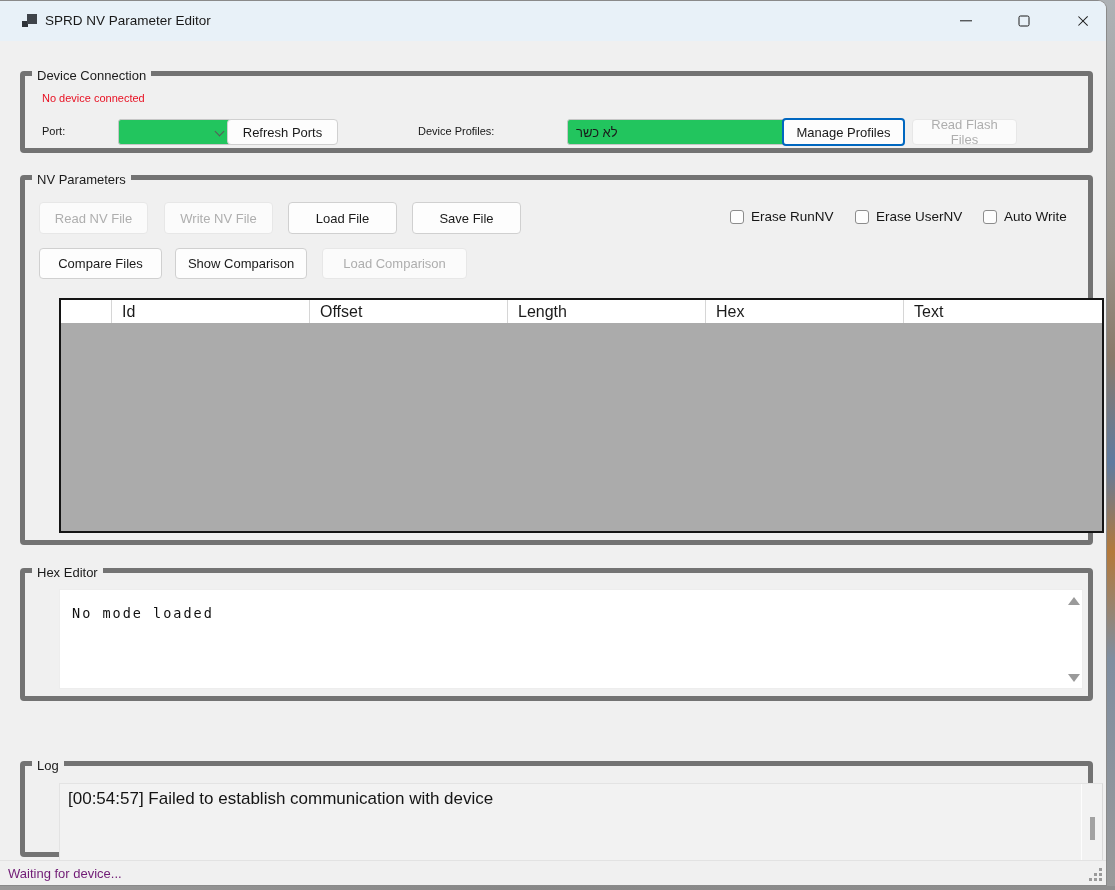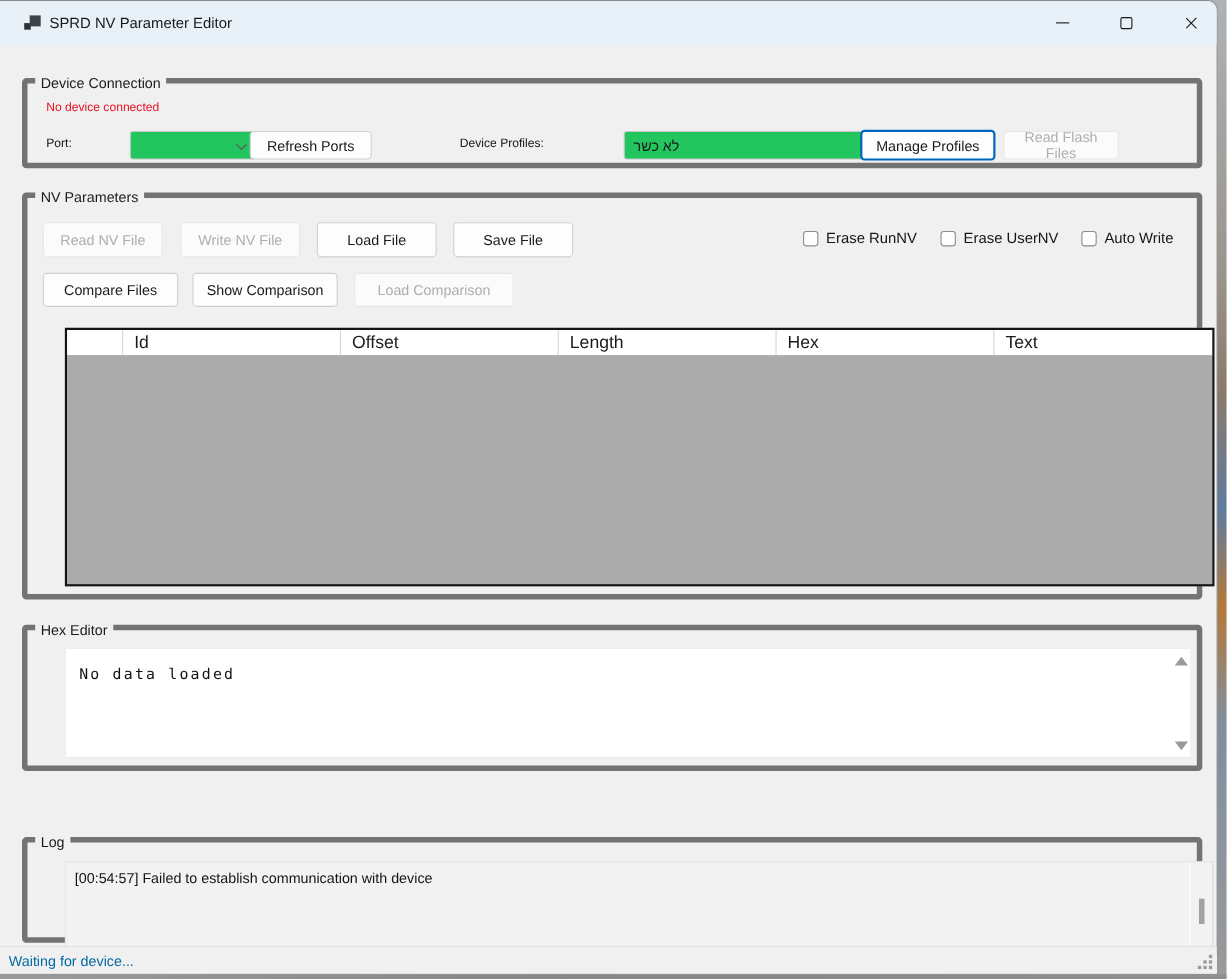--- a/index.html
+++ b/index.html
@@ -61,27 +61,27 @@
   .grid-body { position:absolute; left:0; top:23px; right:0; bottom:0; background:#ababab; }
   
   .hexbox { position:absolute; left:34px; top:16px; width:1024px; height:100px; background:#fff; border:1px solid #ededed; }
   .hextext { font-family:"DejaVu Sans Mono","Liberation Mono",monospace; font-size:13.5px; letter-spacing:2px; color:#101010; padding:15px 0 0 12px; white-space:pre; }
   .sarrow { position:absolute; width:0; height:0; }
   .up { border-left:6px solid transparent; border-right:6px solid transparent; border-bottom:8px solid #9a9a9a; }
   .down { border-left:6px solid transparent; border-right:6px solid transparent; border-top:8px solid #9a9a9a; }
   
   .logbox { position:absolute; left:34px; top:17px; width:1044px; height:80px; background:#f2f2f2;
     border:1px solid #e3e3e3; border-bottom-color:#c6c6c6; border-right-color:#dadada; }
-  .logline { font-size:13px; color:#141414; line-height:19px; padding-left:8px; white-space:nowrap; }
+  .logline { font-size:17px; color:#141414; line-height:19px; padding-left:8px; white-space:nowrap; }
   .logline:first-child { padding-top:5px; }
   .log-scroll { position:absolute; right:0; top:0; bottom:0; width:21px; border-left:1px solid #fdfdfd; }
   .log-thumb { position:absolute; left:8px; top:33px; width:5px; height:23px; background:#a2a2a2; }
   
   .statusbar { position:absolute; left:0; bottom:0; width:100%; height:25px; background:#f0f0f0; border-top:1px solid #e2e2e2; }
-  .status-text { position:absolute; left:8px; top:0; height:25px; line-height:25px; font-size:13px; color:#0369a1; }
+  .status-text { position:absolute; left:8px; top:0; height:25px; line-height:25px; font-size:13px; color:#701a75; }
   .grip { position:absolute; right:4px; bottom:4px; width:3px; height:3px; background:#9a9a9a;
     box-shadow:-5px 0 #9a9a9a,-10px 0 #9a9a9a,0 -5px #9a9a9a,-5px -5px #9a9a9a,0 -10px #9a9a9a; }
   .bottom-strip { position:absolute; left:0; bottom:0; width:1115px; height:4px;
     background:linear-gradient(90deg,#9a9a9a,#878787 45%,#8f8f8f); }
 </style>
 </head>
 <body>
 
 <div class="window">
 
@@ -154,21 +154,21 @@
         <div class="hcell hc">Hex</div>
         <div class="hcell hc hc-last">Text</div>
       </div>
       <div class="grid-body"></div>
     </div>
   </div>
 
   <div class="group" style="left:20px; top:567px; width:1073px; height:133px;">
     <div class="group-label">Hex Editor</div>
     <div class="hexbox">
-      <div class="hextext">No data loaded</div>
+      <div class="hextext">No mode loaded</div>
     </div>
     <div class="sarrow up" style="left:1043px; top:24px;"></div>
     <div class="sarrow down" style="left:1043px; top:101px;"></div>
   </div>
 
   <div class="group" style="left:20px; top:728px; width:1073px; height:96px;margin-top:32px;">
     <div class="group-label">Log</div>
     <div class="logbox">
       <div class="logline">[00:54:57] Failed to establish communication with device</div>
       <div class="log-scroll">

